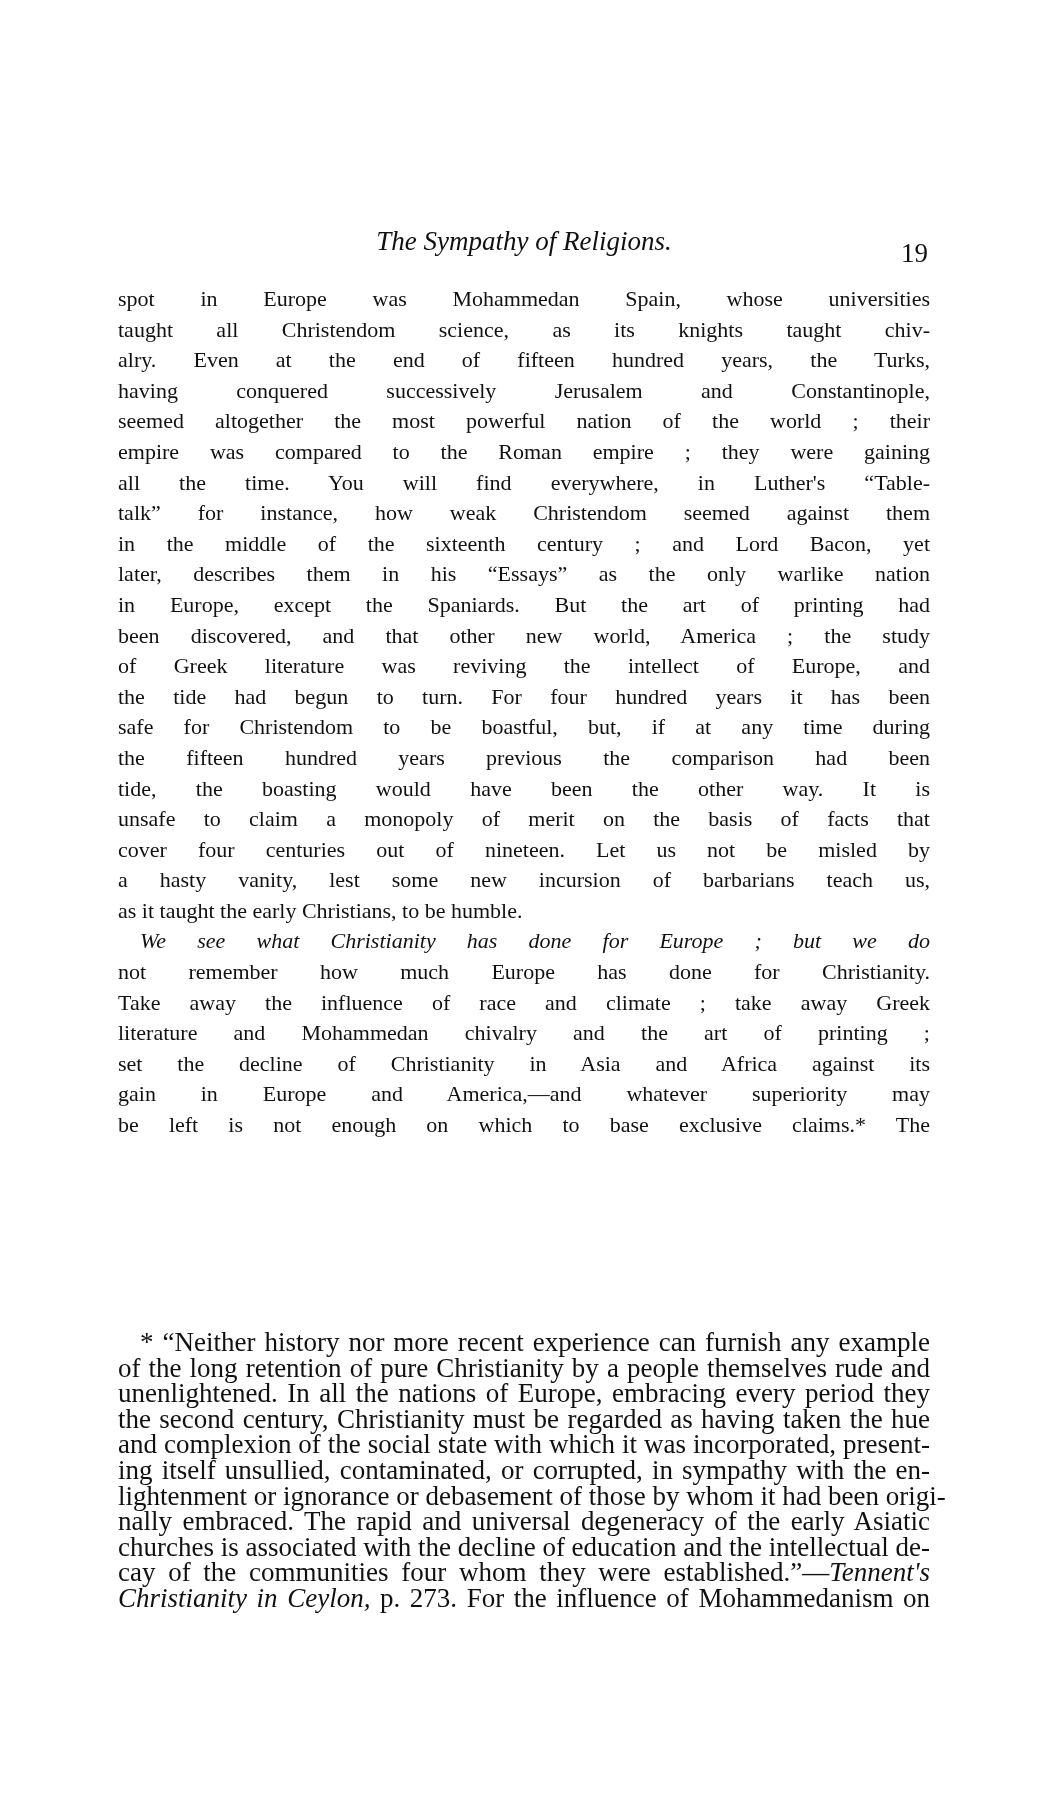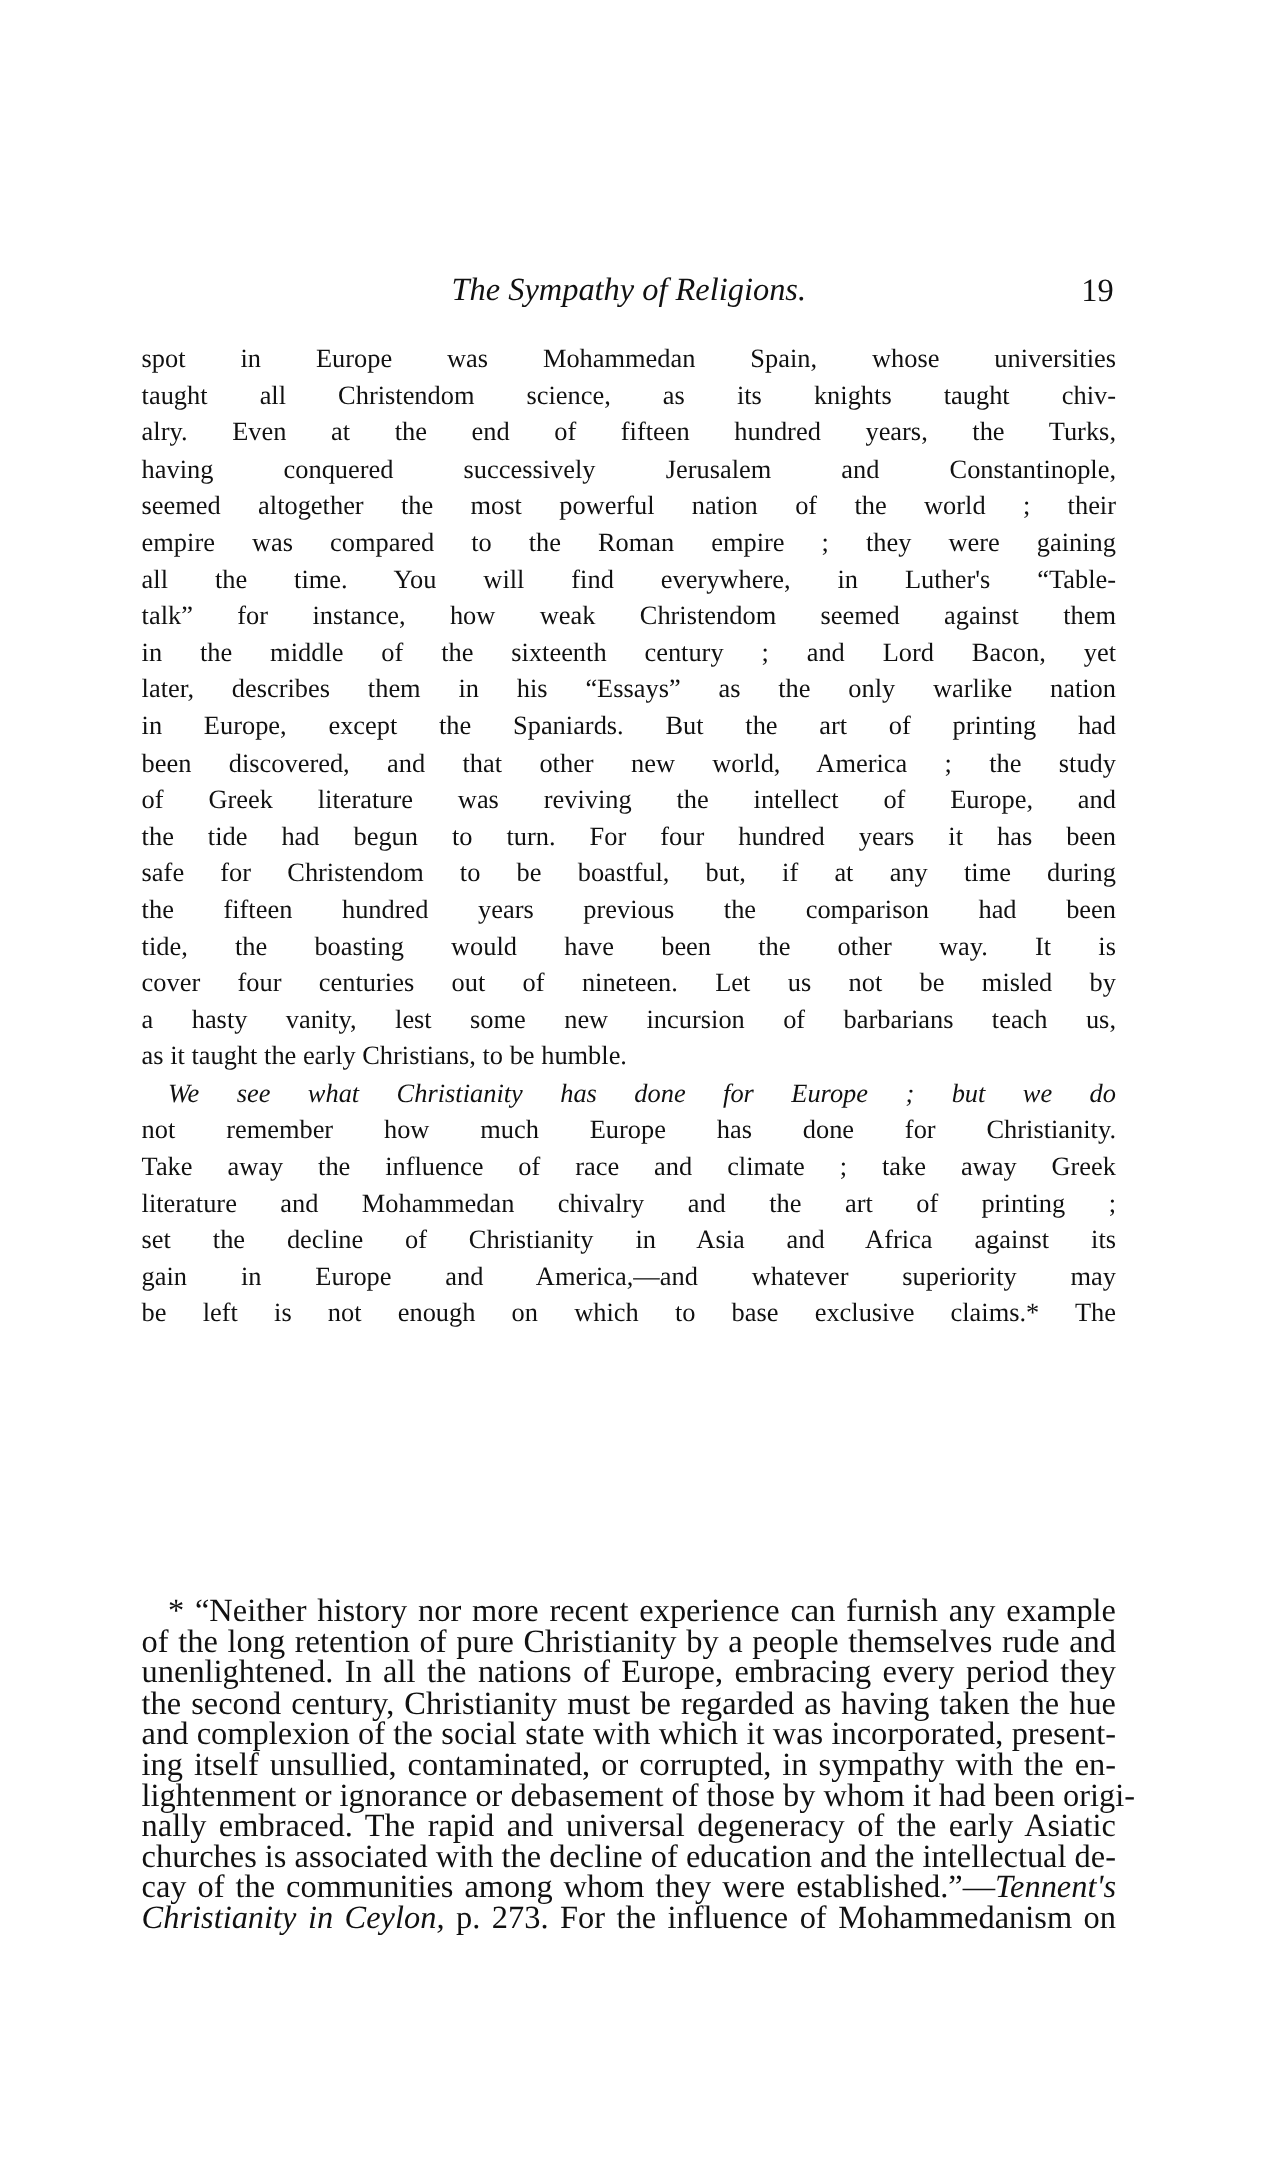--- a/index.html
+++ b/index.html
@@ -2,21 +2,21 @@
 <html><head>
 <meta charset="utf-8">
 <style>
   html, body { margin: 0; padding: 0; background: #ffffff; }
   body { width: 1062px; height: 1815px; position: relative; overflow: hidden;
          font-family: "Liberation Serif", "DejaVu Serif", serif; color: #111; }
   .page { position: absolute; left: 0; top: 0; width: 1062px; height: 1815px; margin-top: 40px; }
   .running-head { position: absolute; top: 186px; left: 118px; width: 812px; height: 40px; }
   .running-title { position: absolute; left: 0; right: 0; text-align: center;
                    font-style: italic; font-size: 27px; top: 0; }
-  .page-number { position: absolute; right: 2px; top: 1px; font-size: 27px; }
+  .page-number { position: absolute; right: 2px; top: 12px; font-size: 27px; }
   .body-text { position: absolute; top: 244px; left: 118px; width: 812px; }
   .line { font-size: 22px; line-height: 30.6px; height: 30.6px; white-space: nowrap;
           text-align: justify; text-align-last: justify; }
   .line.indent { padding-left: 22px; font-style: italic; }
   .footnotes { position: absolute; top: 1290px; left: 118px; width: 812px; }
   .fline { font-size: 27px; line-height: 25.6px; height: 25.6px; white-space: nowrap;
            text-align: justify; text-align-last: justify; }
   .fline.indent { padding-left: 22px; }
   .it { font-style: italic; }
 </style>
@@ -41,20 +41,21 @@
     <div class="line">talk” for instance, how weak Christendom seemed against them</div>
     <div class="line">in the middle of the sixteenth century ; and Lord Bacon, yet</div>
     <div class="line">later, describes them in his “Essays” as the only warlike nation</div>
     <div class="line">in Europe, except the Spaniards.  But the art of printing had</div>
     <div class="line">been discovered, and that other new world, America ; the study</div>
     <div class="line">of Greek literature was reviving the intellect of Europe, and</div>
     <div class="line">the tide had begun to turn.  For four hundred years it has been</div>
     <div class="line">safe for Christendom to be boastful, but, if at any time during</div>
     <div class="line">the fifteen hundred years previous the comparison had been</div>
     <div class="line">tide, the boasting would have been the other way.  It is</div>
+    <div class="line">unsafe to claim a monopoly of merit on the basis of facts that</div>
     <div class="line">cover four centuries out of nineteen.  Let us not be misled by</div>
     <div class="line">a hasty vanity, lest some new incursion of barbarians teach us,</div>
     <div class="line" style="text-align-last:left">as it taught the early Christians, to be humble.</div>
     <div class="line indent">We see what Christianity has done for Europe ; but we do</div>
     <div class="line">not remember how much Europe has done for Christianity.</div>
     <div class="line">Take away the influence of race and climate ; take away Greek</div>
     <div class="line">literature and Mohammedan chivalry and the art of printing ;</div>
     <div class="line">set the decline of Christianity in Asia and Africa against its</div>
     <div class="line">gain in Europe and America,—and whatever superiority may</div>
     <div class="line">be left is not enough on which to base exclusive claims.*  The</div>
@@ -64,20 +65,20 @@
     <div class="fline indent">* “Neither history nor more recent experience can furnish any example</div>
     <div class="fline">of the long retention of pure Christianity by a people themselves rude and</div>
     <div class="fline">unenlightened.  In all the nations of Europe, embracing every period they</div>
     <div class="fline">the second century, Christianity must be regarded as having taken the hue</div>
     <div class="fline">and complexion of the social state with which it was incorporated, present-</div>
     <div class="fline">ing itself unsullied, contaminated, or corrupted, in sympathy with the en-</div>
     <div class="fline">lightenment or ignorance or debasement of those by whom it had been origi-</div>
     <div class="fline">nally embraced.  The rapid and universal degeneracy of the early Asiatic</div>
     <div class="fline">churches is associated with the decline of education and the intellectual de-</div>
     <div class="fline">
-      <span>cay of the communities among whom they were established.”—</span><span class="it">Tennent's</span>
+      <span>cay of the communities four whom they were established.”—</span><span class="it">Tennent's</span>
     </div>
     <div class="fline">
       <span class="it">Christianity in Ceylon,</span><span> p. 273.  For the influence of Mohammedanism on</span>
     </div>
   </div>
 
 </div>
 
 </body></html>

